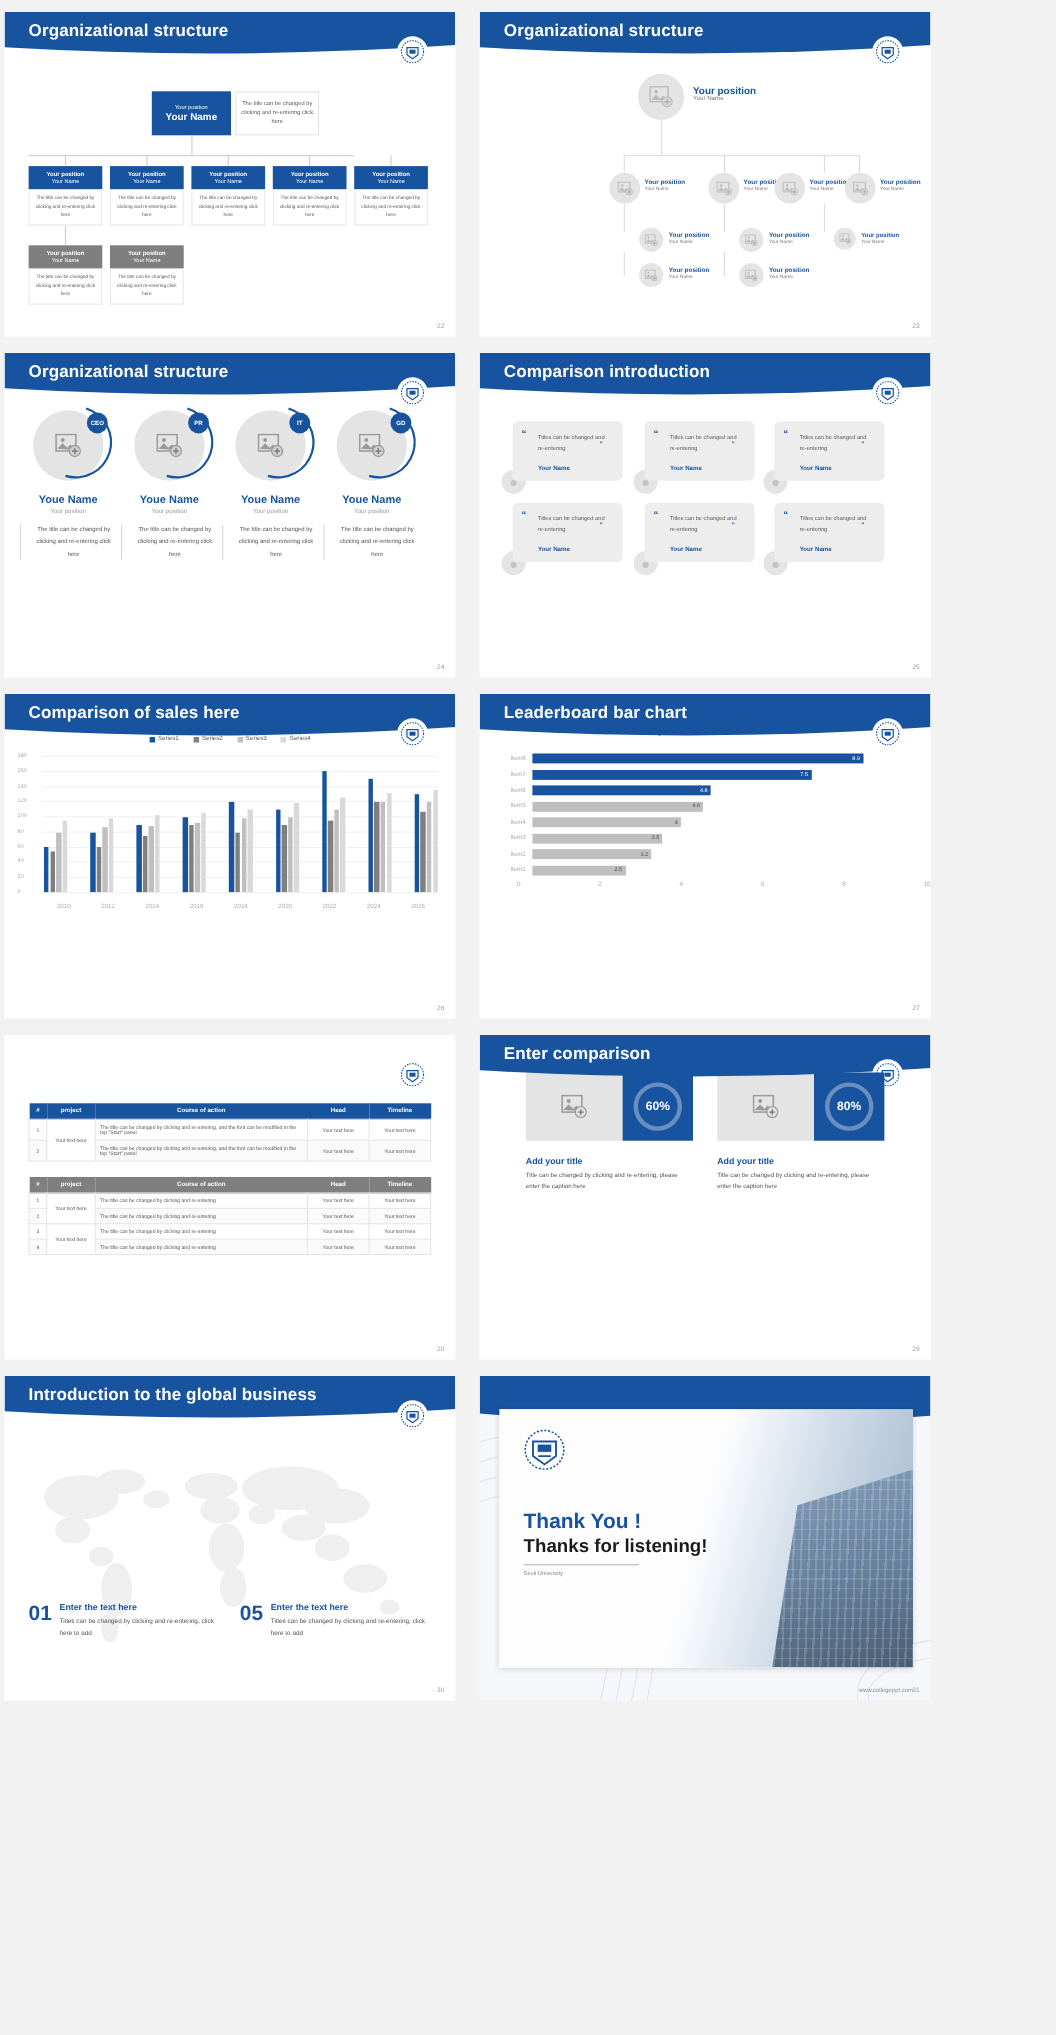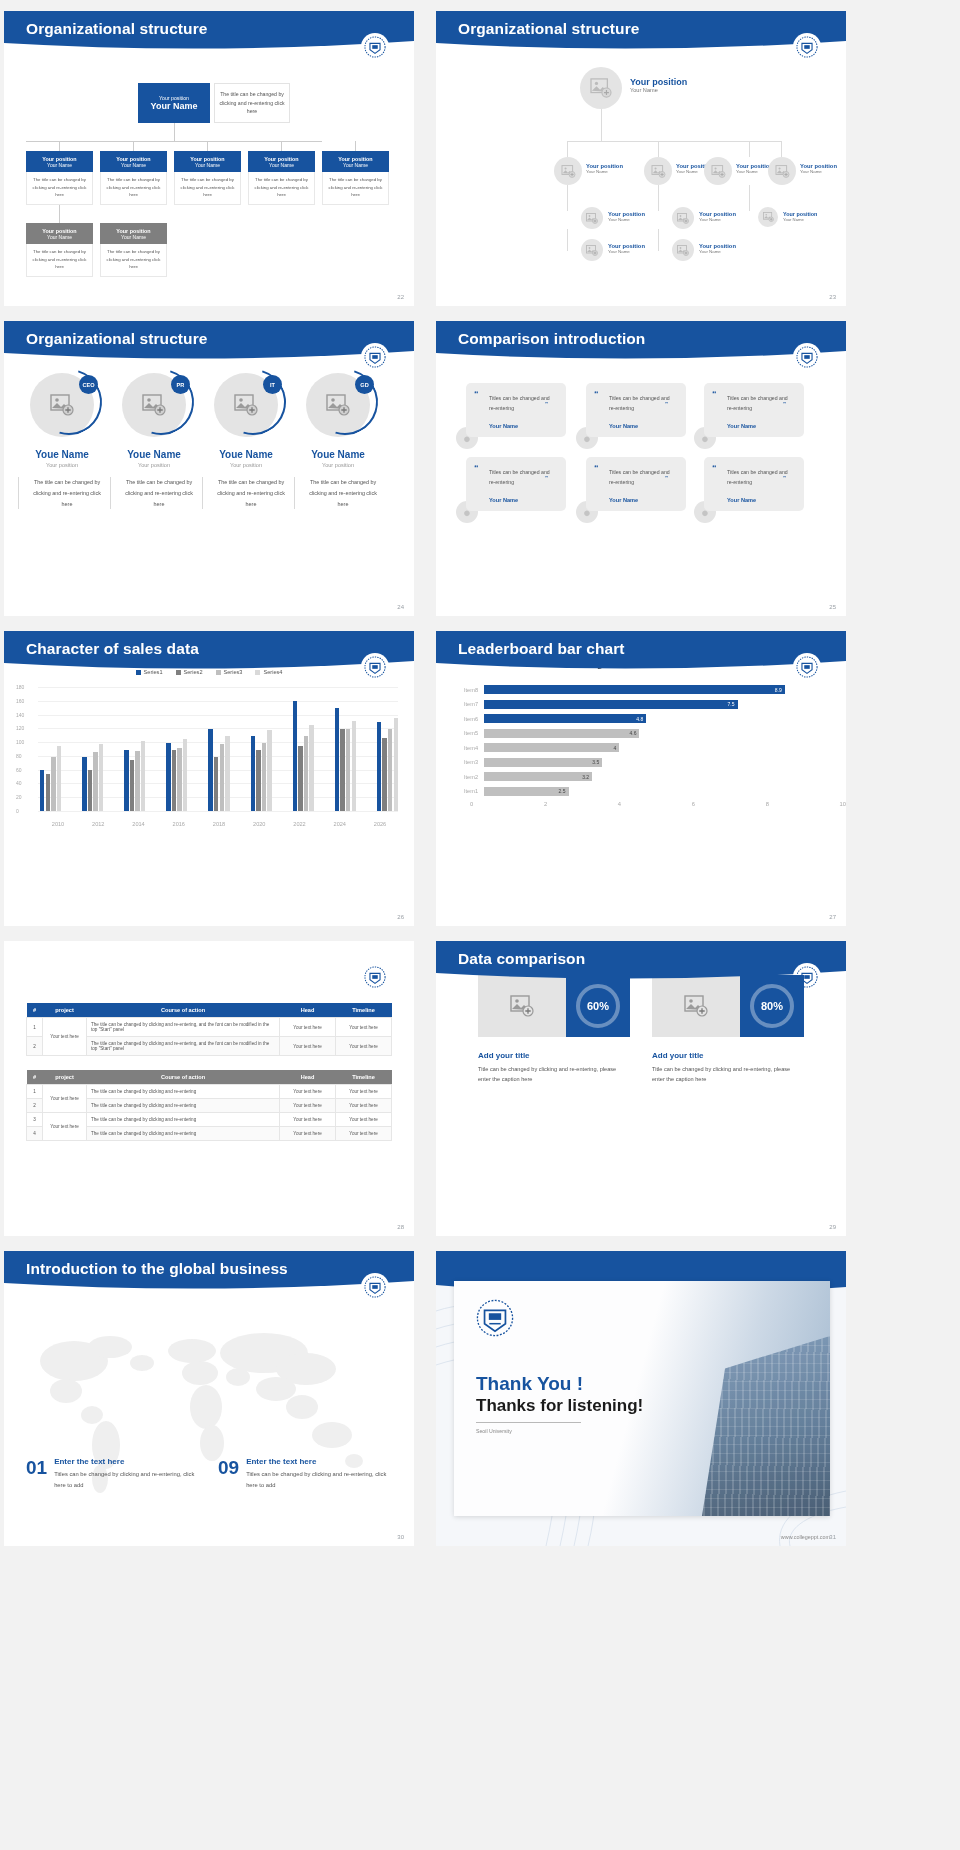--- a/index.html
+++ b/index.html
@@ -577,21 +577,21 @@
       <div class="qn">Your Name</div>
     </div>
     <div class="pagenum">25</div>
   </div>
 
   <div class="slide s26">
     <div class="band">
       <svg viewBox="0 0 410 44" preserveAspectRatio="none">
           <path d="M0,0 H410 V30 Q205,44 0,32 Z" fill="#17539f"></path>
         </svg>
-      <div class="title">Character of sales data</div>
+      <div class="title">Comparison of sales here</div>
     </div>
     <div class="crest">
       <svg viewBox="0 0 24 24">
           <circle cx="12" cy="12" r="11" fill="none" stroke="#17539f" stroke-width="1.1" stroke-dasharray="1.5 1.2"></circle>
           <path d="M6.5 8h11v7l-5.5 4L6.5 15z" fill="none" stroke="#17539f" stroke-width="1.2"></path>
           <rect x="9" y="10" width="6" height="4" fill="#17539f"></rect>
         </svg>
     </div>
     <div class="chart-title">List of sales by year</div>
     <div class="legend" id="col-legend">
@@ -844,21 +844,21 @@
         </table>
     </div>
     <div class="pagenum">28</div>
   </div>
 
   <div class="slide s29">
     <div class="band">
       <svg viewBox="0 0 410 44" preserveAspectRatio="none">
           <path d="M0,0 H410 V30 Q205,44 0,32 Z" fill="#17539f"></path>
         </svg>
-      <div class="title">Data comparison</div>
+      <div class="title">Enter comparison</div>
     </div>
     <div class="crest">
       <svg viewBox="0 0 24 24">
           <circle cx="12" cy="12" r="11" fill="none" stroke="#17539f" stroke-width="1.1" stroke-dasharray="1.5 1.2"></circle>
           <path d="M6.5 8h11v7l-5.5 4L6.5 15z" fill="none" stroke="#17539f" stroke-width="1.2"></path>
           <rect x="9" y="10" width="6" height="4" fill="#17539f"></rect>
         </svg>
     </div>
     <div class="pairs">
       <div class="pair">
@@ -938,21 +938,21 @@
       </g>
     </svg>
     <div style="position:absolute; left:22px; top:206px; display:flex; align-items:flex-start; gap:7px;">
       <div class="num">01</div>
       <div>
         <div class="ihead">Enter the text here</div>
         <div class="itext" style="width:142px;">Titles can be changed by clicking and re-entering, click here to add</div>
       </div>
     </div>
     <div style="position:absolute; left:214px; top:206px; display:flex; align-items:flex-start; gap:7px;">
-      <div class="num">09</div>
+      <div class="num">05</div>
       <div>
         <div class="ihead">Enter the text here</div>
         <div class="itext" style="width:142px;">Titles can be changed by clicking and re-entering, click here to add</div>
       </div>
     </div>
     <div class="pagenum">30</div>
   </div>
 
   <div class="slide s31">
     <svg class="wave" viewBox="0 0 410 295" preserveAspectRatio="none">

